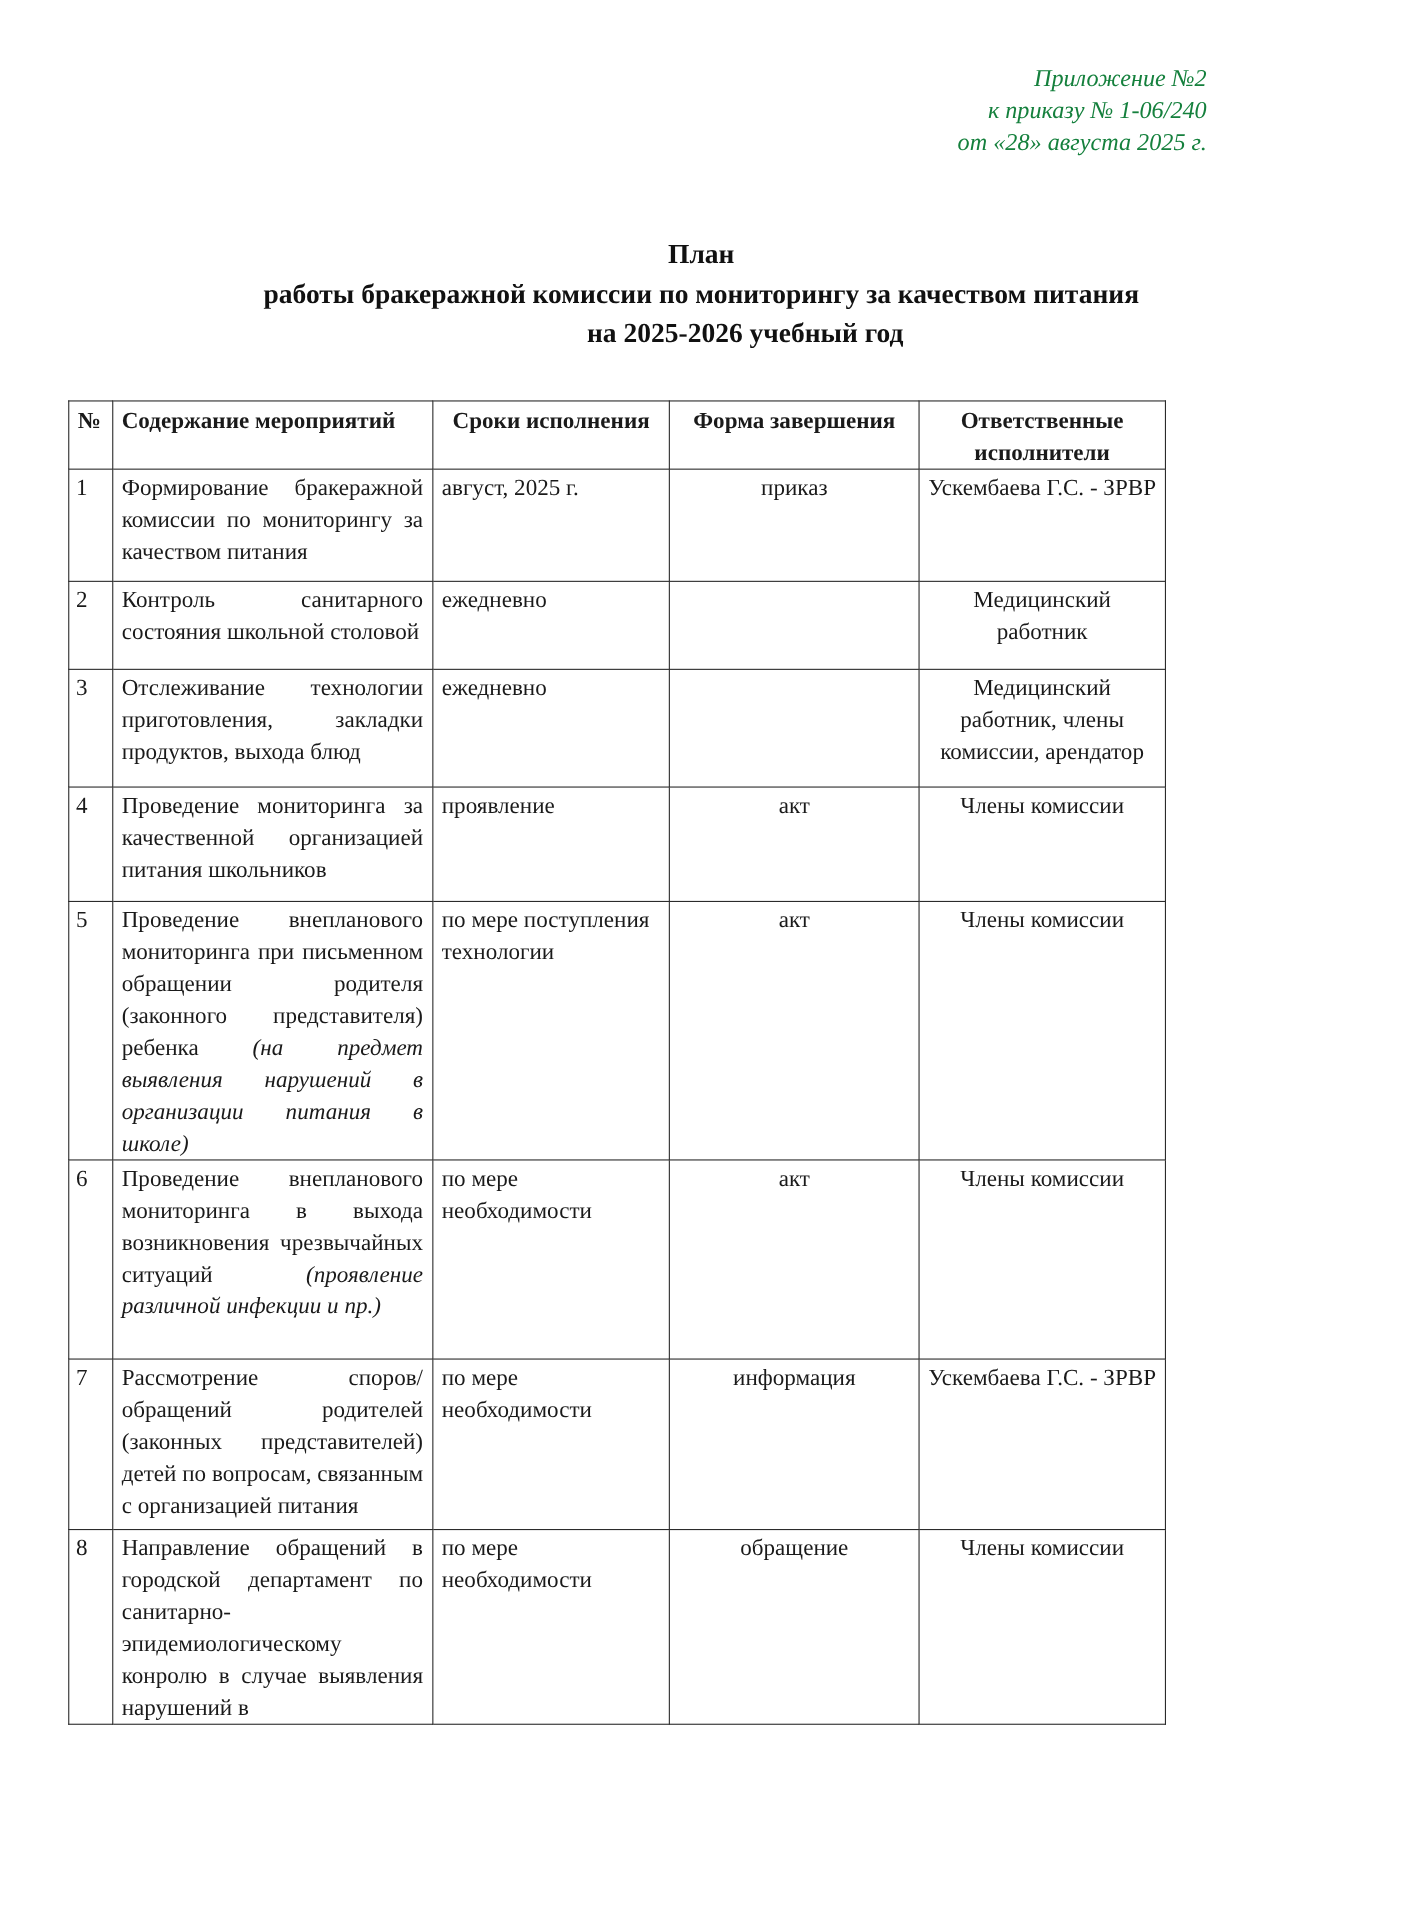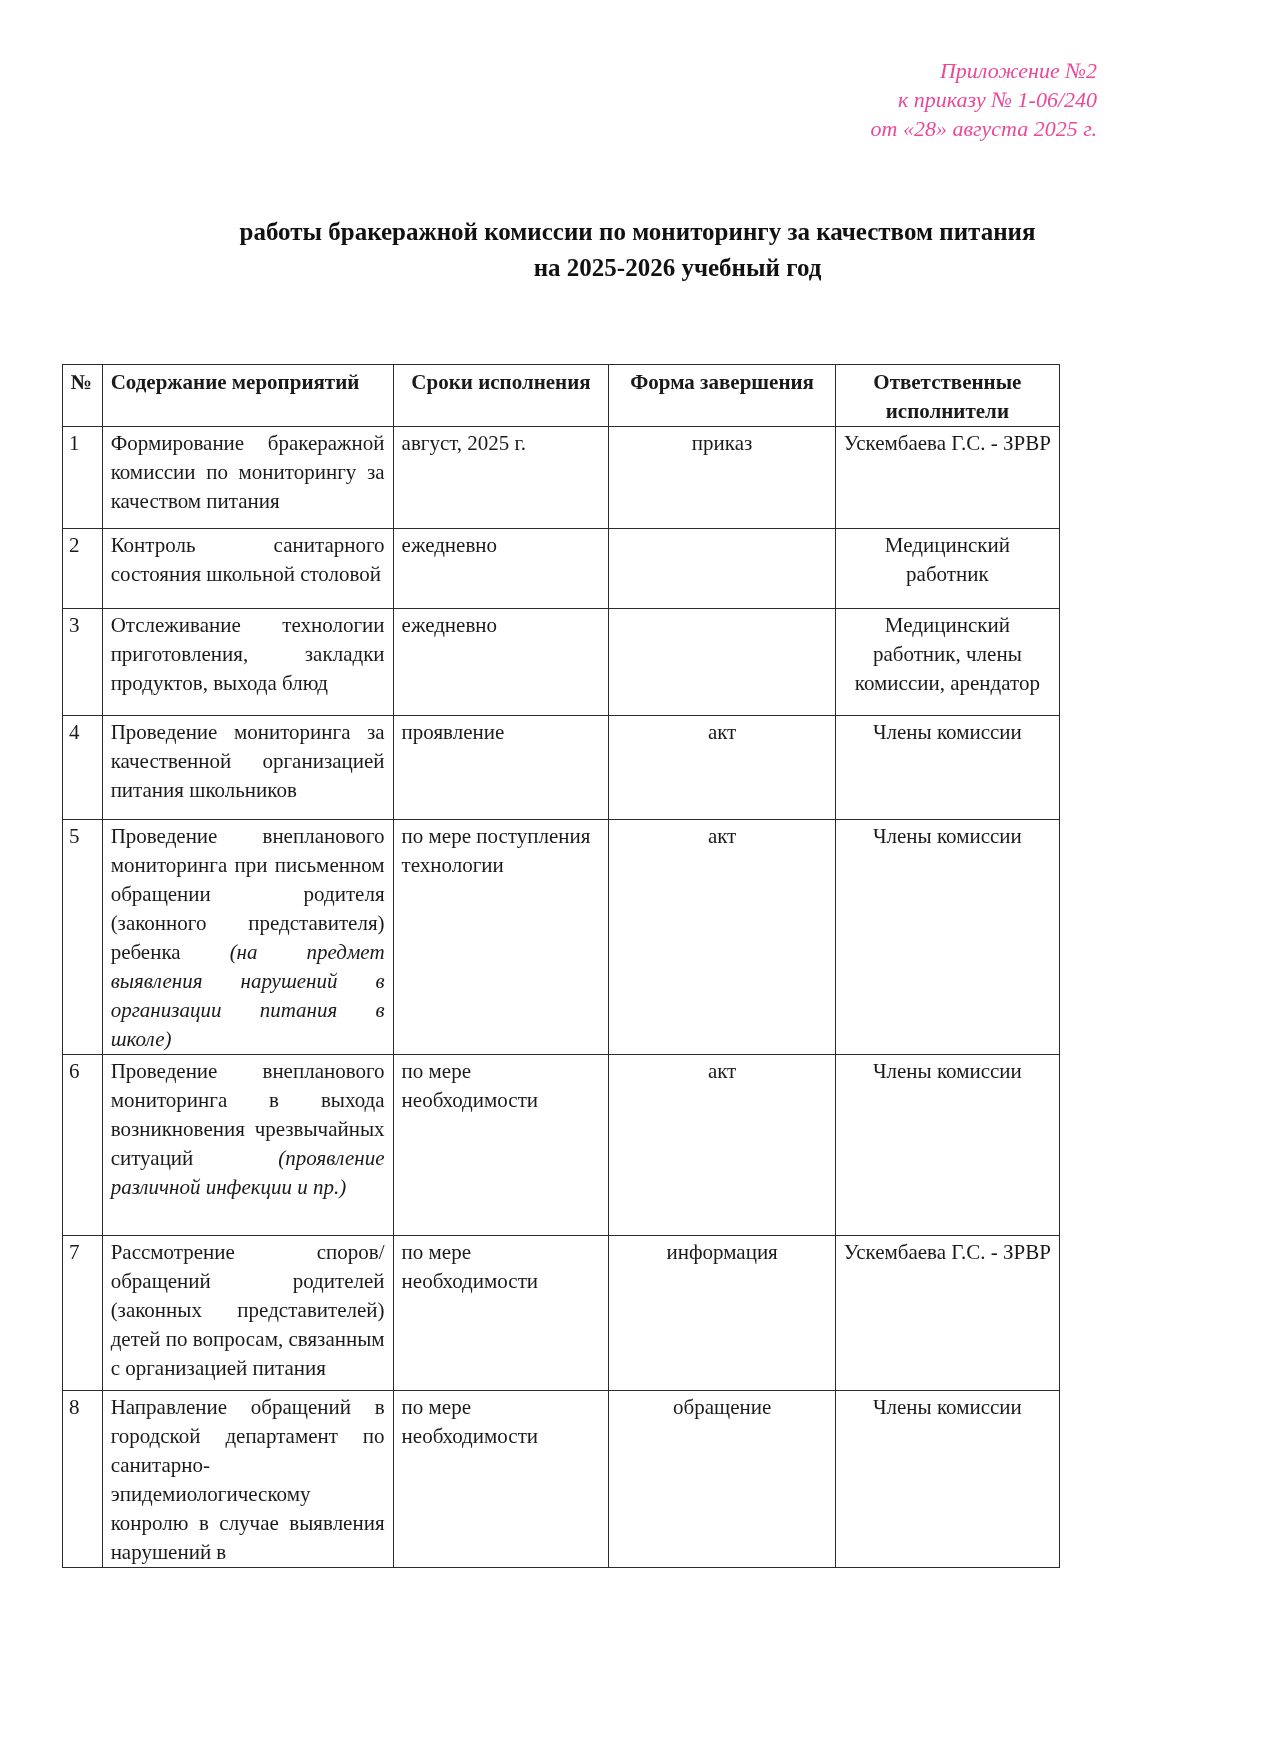--- a/index.html
+++ b/index.html
@@ -1,19 +1,19 @@
 <!DOCTYPE html>
 <html><head>
 <meta charset="utf-8">
 <style>
   html, body { margin: 0; padding: 0; background: #ffffff; }
   body { width: 1275px; height: 1753px; position: relative; overflow: hidden;
          font-family: "Liberation Serif", "DejaVu Serif", serif; color: #1a1a1a; }
   .attachment { position: absolute; right: 178px; top: 56px; text-align: right;
-                font-style: italic; font-size: 22px; line-height: 29px; color: #ec4899; }
+                font-style: italic; font-size: 22px; line-height: 29px; color: #15803d; }
   .title-block { position: absolute; left: 0; right: 0; top: 214px; text-align: center;
                  font-weight: bold; font-size: 25px; line-height: 36px; color: #111; }
   .title-block .sub2 { display: block; padding-left: 80px; text-align: center; }
   table.plan { position: absolute; left: 62px; top: 364px; width: 998px;
                border-collapse: collapse; font-size: 21px; line-height: 29px; }
   table.plan th, table.plan td { border: 1.6px solid #2b2b2b; vertical-align: top; padding: 0 8px; }
   table.plan th { font-weight: bold; text-align: center; padding-top: 3px; }
   table.plan td { padding-top: 2px; padding-bottom: 0; }
   .c-num { width: 23px; text-align: left; padding-left: 6px !important; }
   .c-content { width: 262px; text-align: justify; text-align-last: left; }
@@ -26,20 +26,21 @@
 </head>
 <body>
 
 <div class="attachment">
   <div>Приложение №2</div>
   <div>к приказу № 1-06/240</div>
   <div>от «28» августа 2025 г.</div>
 </div>
 
 <div class="title-block">
+  <div>План</div>
   <div>работы бракеражной комиссии по мониторингу за качеством питания</div>
   <div>
       <span class="sub2">на 2025-2026 учебный год</span>
     </div>
 </div>
 
 <table class="plan">
   <thead>
     <tr>
       <th class="c-num">№</th>

